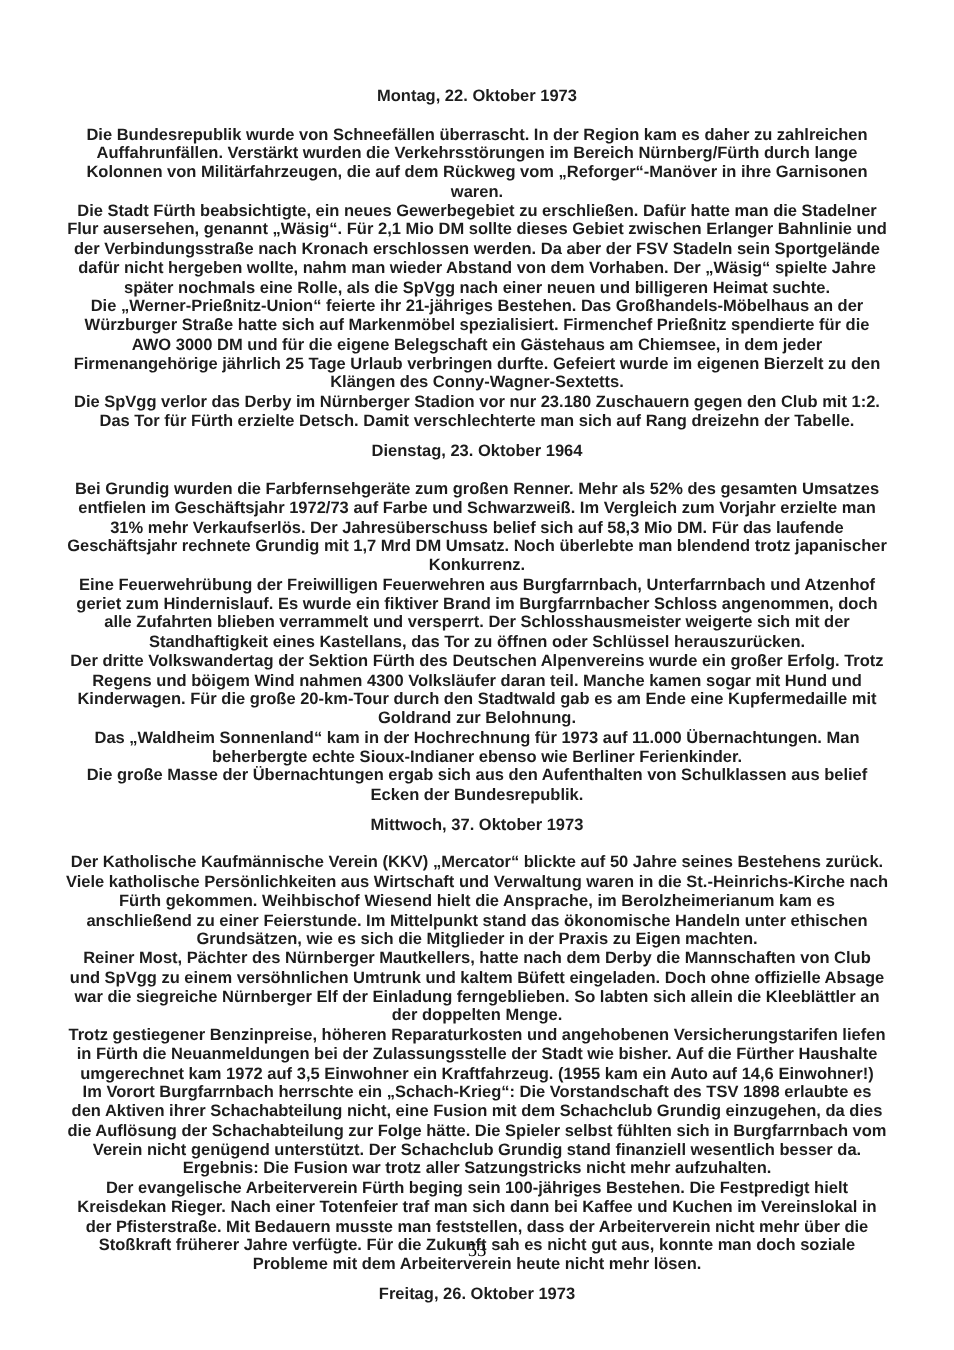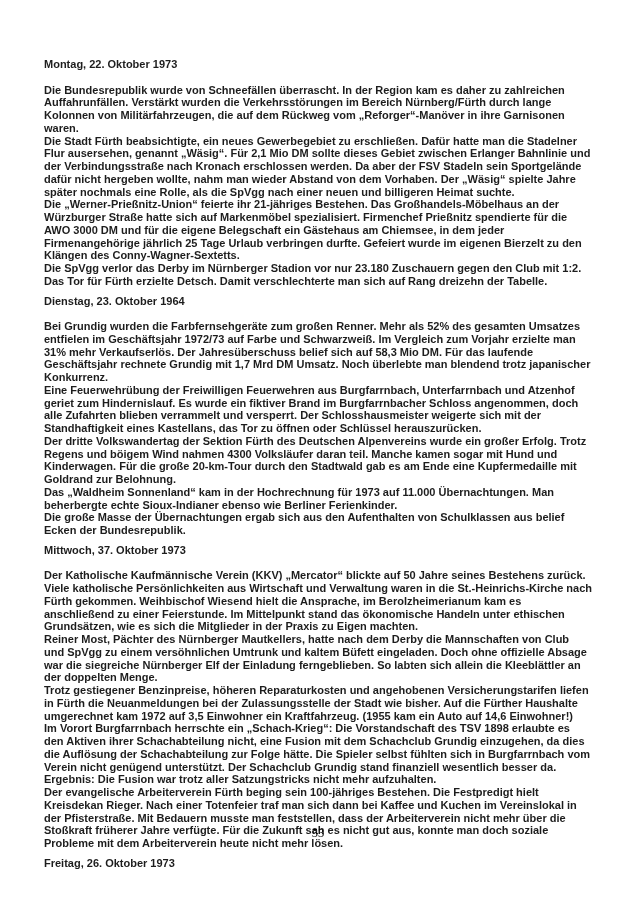--- a/index.html
+++ b/index.html
@@ -16,21 +16,21 @@
     font-family: "Liberation Sans", "DejaVu Sans", sans-serif;
     color: #1d1d1d;
   }
   .content {
     position: absolute;
     left: 44px;
     top: 58px;
     width: 548px;
     font-size: 11px;
     line-height: 12.75px;
-    text-align: left;
+    text-align: center;
   }
   .day-heading {
     font-size: 11px;
     line-height: 12.75px;
     font-weight: 700;
     margin: 7px 0 12.75px 0;
   }
   .day-section:first-child .day-heading {
     margin-top: 0;
   }

